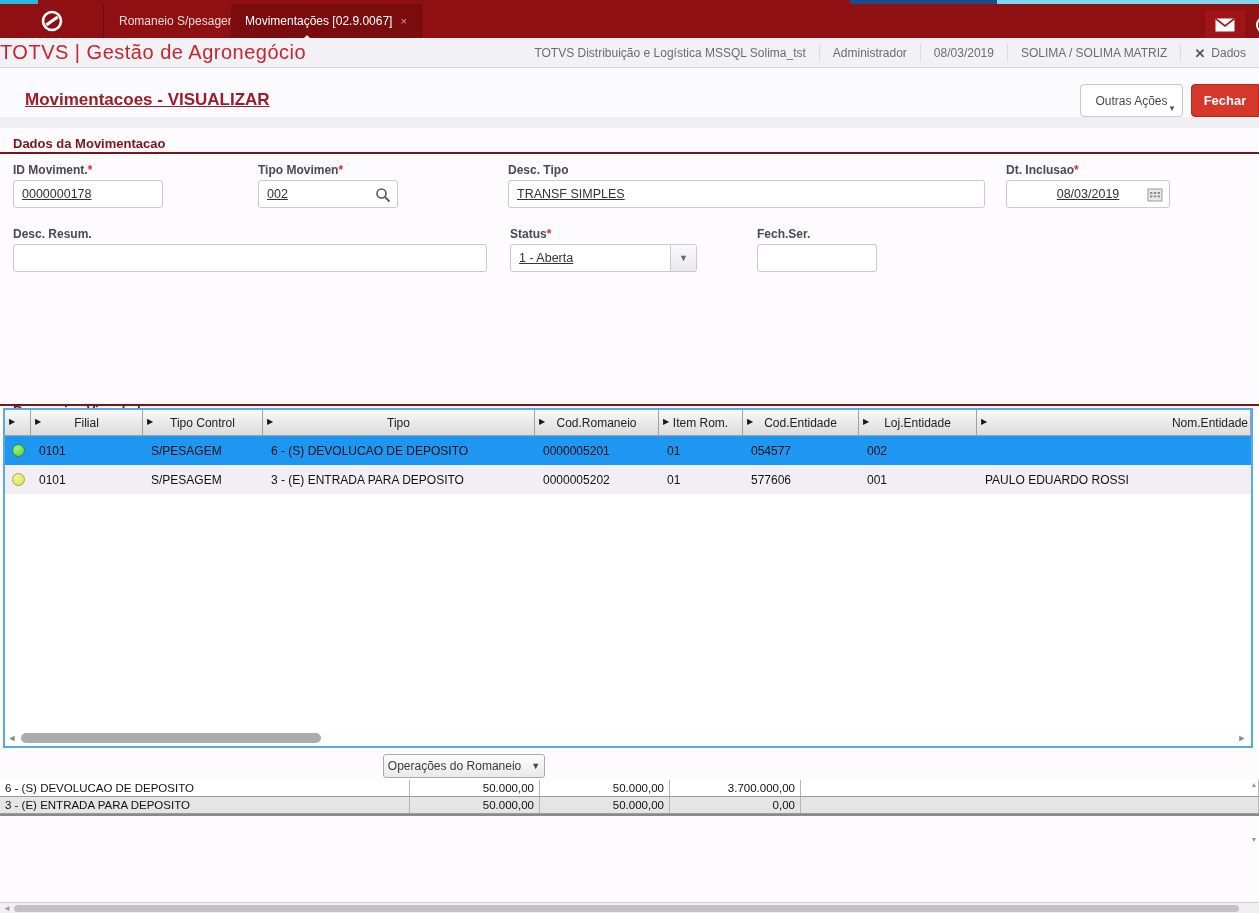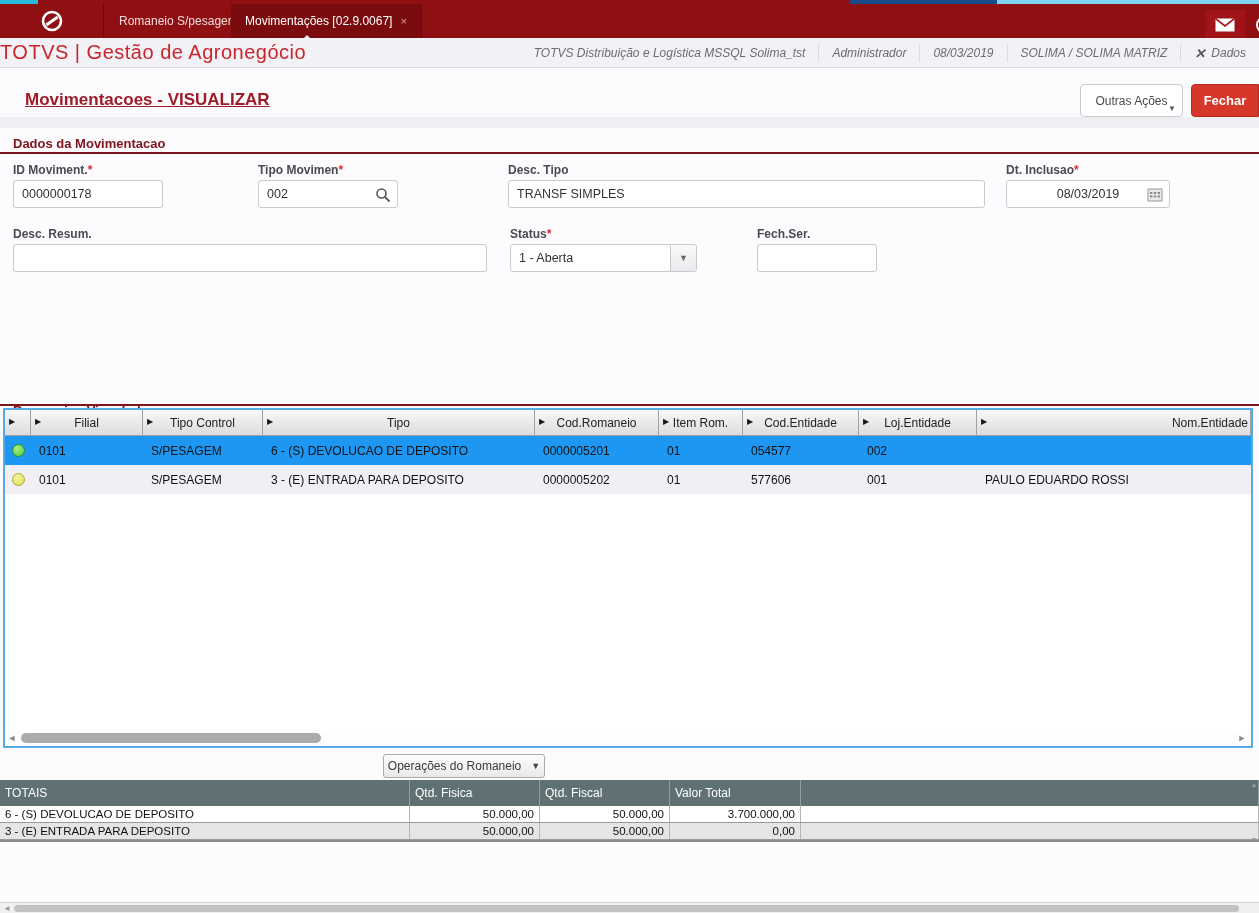--- a/index.html
+++ b/index.html
@@ -27,40 +27,40 @@
   .tab .x{color:#D89A9A;font-size:11px;}
   .notch{width:0;height:0;border-left:7px solid transparent;border-right:7px solid transparent;border-bottom:7px solid #F2F1F5;left:300px;top:31px;}
   .mailbtn{left:1205px;top:6px;width:40px;height:30px;background:#A01417;display:flex;align-items:center;justify-content:center;}
   .helpbtn{left:1250px;top:6px;width:30px;height:30px;color:#fff;display:flex;align-items:center;justify-content:center;font-size:14px;}
   .helpbtn .ring{width:18px;height:18px;border:2px solid #fff;border-radius:50%;display:flex;align-items:center;justify-content:center;font-size:11px;font-weight:bold;}
 
   
   .appheader{left:0;top:38px;width:1259px;height:30px;background:#F2F1F6;border-bottom:1px solid #D8D7DE;display:flex;align-items:center;}
   .brand{color:var(--brand-red);font-size:20px;letter-spacing:.5px;}
   .hdr-right{position:absolute;right:0;top:0;height:30px;display:flex;align-items:center;color:#6B6B70;font-size:12px;}
-  .hdr-item{padding:0 13px;border-left:1px solid #DCDBE2;height:18px;display:flex;align-items:center;gap:6px;white-space:nowrap;font-style:italic;}
+  .hdr-item{padding:0 13px;border-left:1px solid #DCDBE2;height:18px;display:flex;align-items:center;gap:6px;white-space:nowrap;}
   .hdr-item:first-child{border-left:none;}
   .xicon{color:#55555A;font-weight:bold;font-size:13px;}
 
   
   .titlerow{left:0;top:68px;width:1259px;height:49px;background:#FBFAFC;}
   .pagetitle{left:25px;top:90px;font-size:17px;font-weight:bold;color:var(--title-red);text-decoration:underline;}
   .band{left:0;top:117px;width:1259px;height:11px;background:#EFEEF2;}
   .btn-outras{left:1080px;top:84px;width:103px;height:33px;background:#FFFFFF;border:1px solid #C9C9CE;border-radius:4px;font-size:12px;color:#4A4A4F;display:flex;align-items:center;justify-content:center;cursor:pointer;}
   .btn-outras .dd{position:absolute;right:6px;bottom:3px;font-size:8px;color:#555;}
   .btn-fechar{left:1191px;top:84px;width:68px;height:33px;background:var(--close-red);border:1px solid #B72A20;border-radius:4px 0 0 4px;color:#fff;font-weight:bold;font-size:13px;display:flex;align-items:center;justify-content:center;cursor:pointer;}
 
   
   .sectitle{font-size:13px;font-weight:bold;color:var(--section-red);}
   .secline{width:1259px;height:2px;background:var(--section-red);}
 
   
   .flabel{font-size:12px;font-weight:bold;color:#4A4A4F;white-space:nowrap;}
   .flabel .req{color:#E02B2B;}
-  .finput{height:28px;background:#fff;border:1px solid #C9C9CE;border-radius:3px;font-size:12.5px;color:#333;display:flex;align-items:center;padding:0 8px;}
+  .finput{height:28px;background:#fff;border:1px solid #C9C9CE;border-radius:3px;font-size:12.5px;color:#333;display:flex;align-items:center;padding:0 8px;text-decoration:underline;}
   .icon-right{position:absolute;right:6px;top:6px;width:16px;height:16px;}
   .ddbtn{position:absolute;right:0;top:0;width:26px;height:26px;background:linear-gradient(#FAFAFA,#E9E9EC);border-left:1px solid #C9C9CE;border-radius:0 3px 3px 0;display:flex;align-items:center;justify-content:center;font-size:9px;color:#66666B;}
 
   
   .grid{left:3px;top:408px;width:1250px;height:340px;border:2px solid var(--grid-blue);background:#fff;}
   .ghead{display:flex;height:26px;}
   .gh{position:relative;height:26px;background:linear-gradient(#F8F8F8,#DCDCDC);border-right:1px solid #9DA2A6;border-bottom:1px solid #9DA2A6;display:flex;align-items:center;justify-content:center;font-size:12px;color:#222;overflow:hidden;white-space:nowrap;}
   .gh .sort{position:absolute;left:4px;top:7px;font-size:8px;color:#1A1A1A;}
   .gh.last{justify-content:flex-end;padding-right:2px;}
   .grow{display:flex;height:29px;align-items:center;font-size:12px;color:#111;cursor:pointer;}
@@ -311,27 +311,20 @@
     <span class="arr arr-r">►</span>
   </div>
 </div>
 
 <div class="abs btn-ops">
   <span>Operações do Romaneio</span>
   <span class="dd">▼</span>
 </div>
 
 <div class="abs totals">
-  <div class="thead">
-    <div class="th t0">TOTAIS</div>
-    <div class="th t1">Qtd. Fisica</div>
-    <div class="th t2">Qtd. Fiscal</div>
-    <div class="th t3">Valor Total</div>
-    <div class="th t4"></div>
-  </div>
   <div class="trow">
     <div class="td t0">6 - (S) DEVOLUCAO DE DEPOSITO</div>
     <div class="td t1 num">50.000,00</div>
     <div class="td t2 num">50.000,00</div>
     <div class="td t3 num">3.700.000,00</div>
     <div class="td t4"></div>
   </div>
   <div class="trow alt">
     <div class="td t0">3 - (E) ENTRADA PARA DEPOSITO</div>
     <div class="td t1 num">50.000,00</div>

